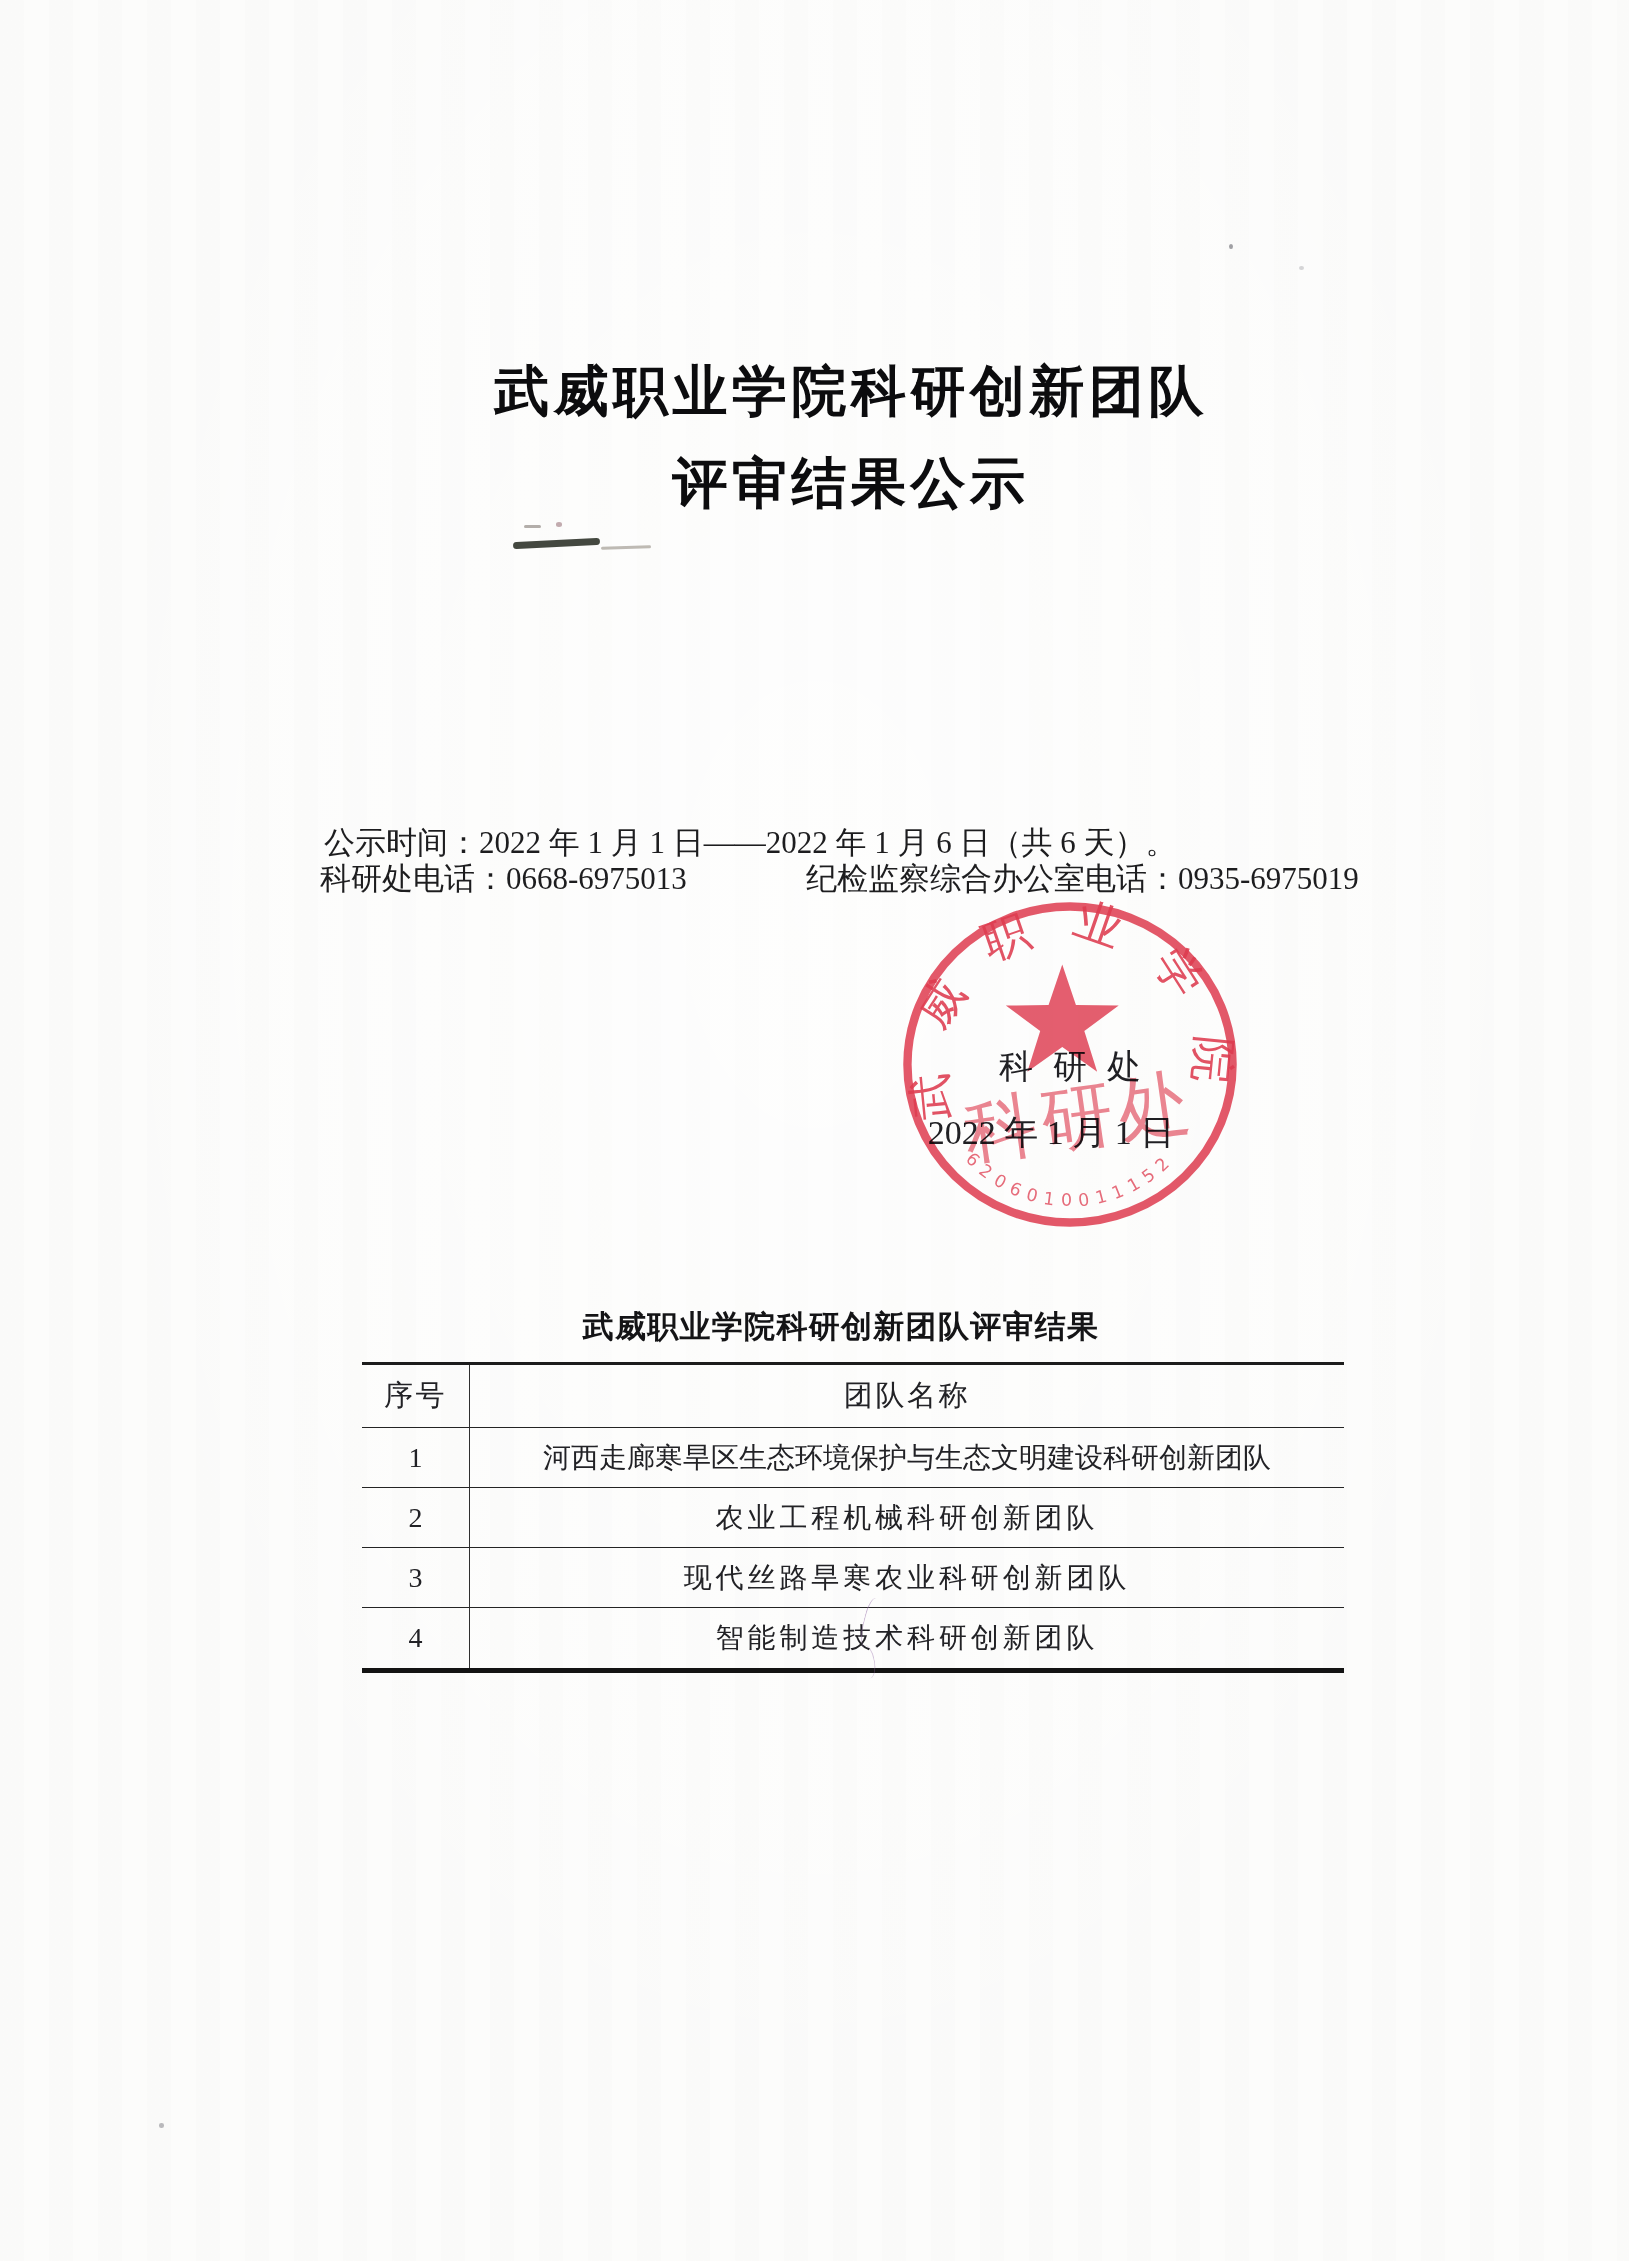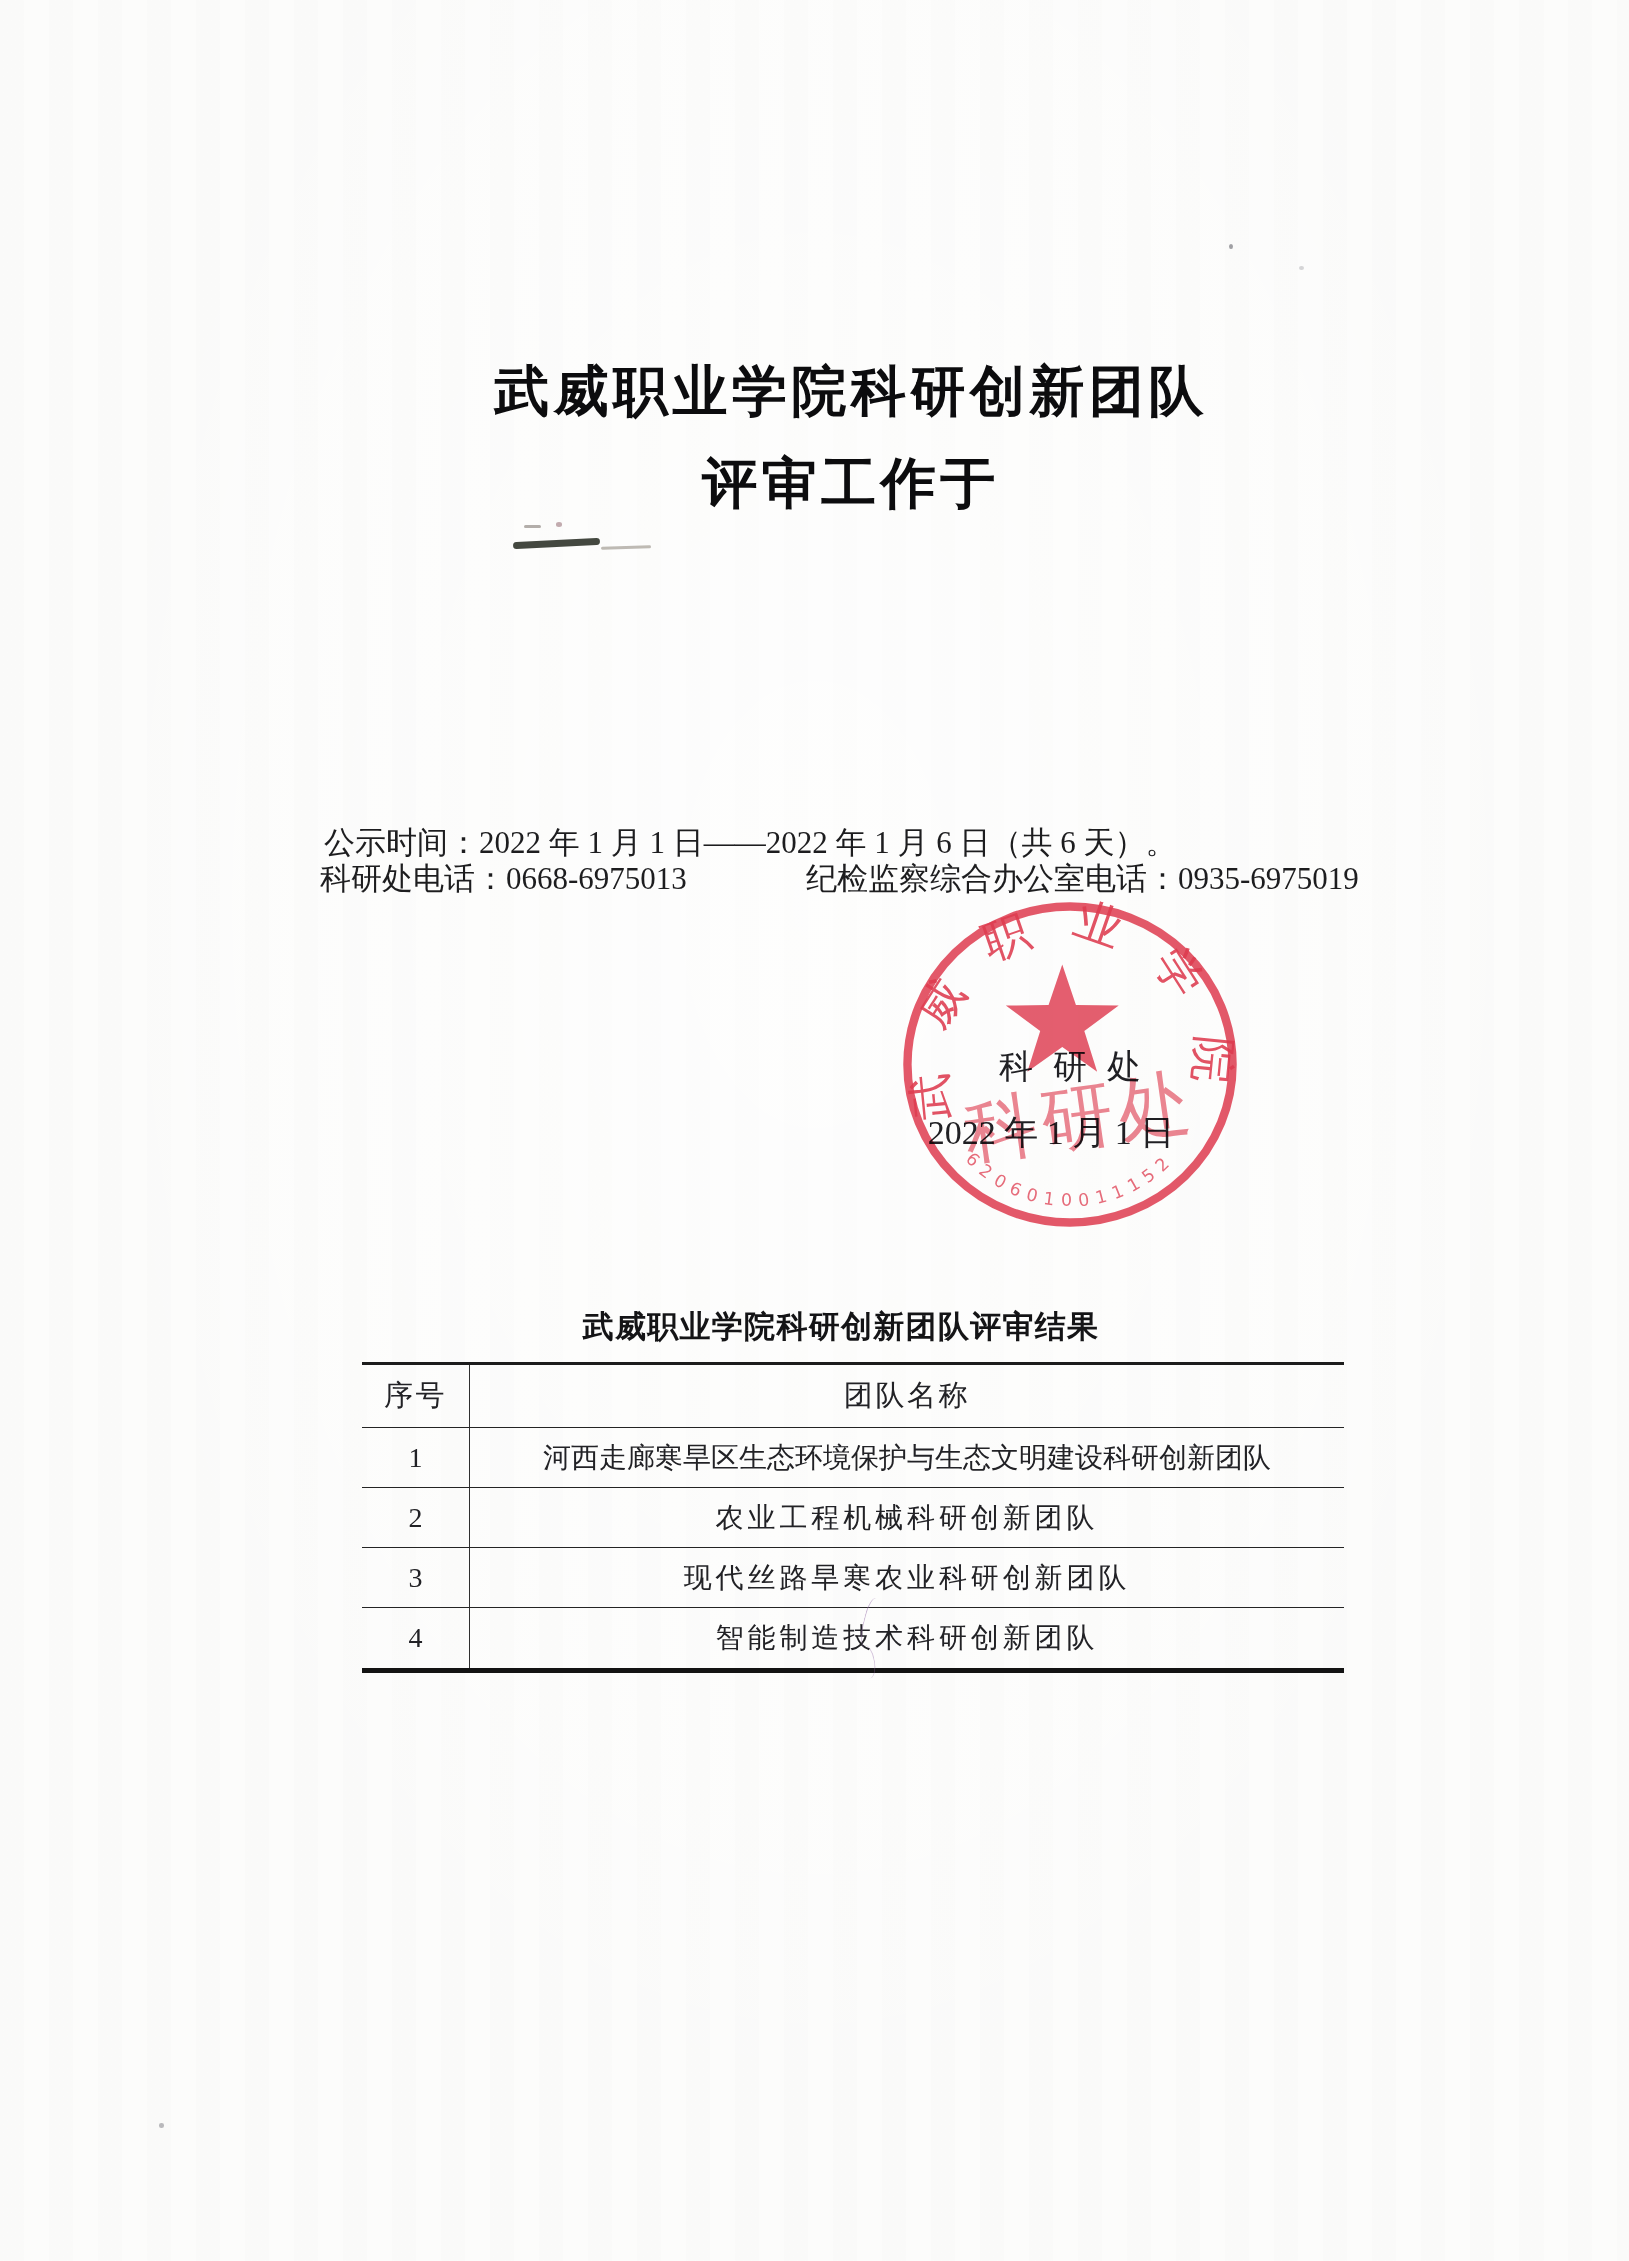--- a/index.html
+++ b/index.html
@@ -93,21 +93,21 @@
   .speck2{left:159px;top:2123px;width:4.5px;height:4.5px;background:#6b6b70;border-radius:50%;opacity:.45;}
   .speck3{left:1229px;top:244px;width:3.9px;height:5.2px;background:#55555c;border-radius:50%;opacity:.55;}
 </style>
 </head>
 <body>
 
 <div class="page">
 
   <div class="doc-title">
     <div>武威职业学院科研创新团队</div>
-    <div>评审工作于</div>
+    <div>评审结果公示</div>
   </div>
 
   <div class="artifact smudge-main"></div>
   <div class="artifact smudge-tail"></div>
   <div class="artifact smudge-dot1"></div>
   <div class="artifact smudge-dot2"></div>
 
 
   <div class="publicity-period">公示时间：2022 年 1 月 1 日——2022 年 1 月 6 日（共 6 天）。</div>
 

